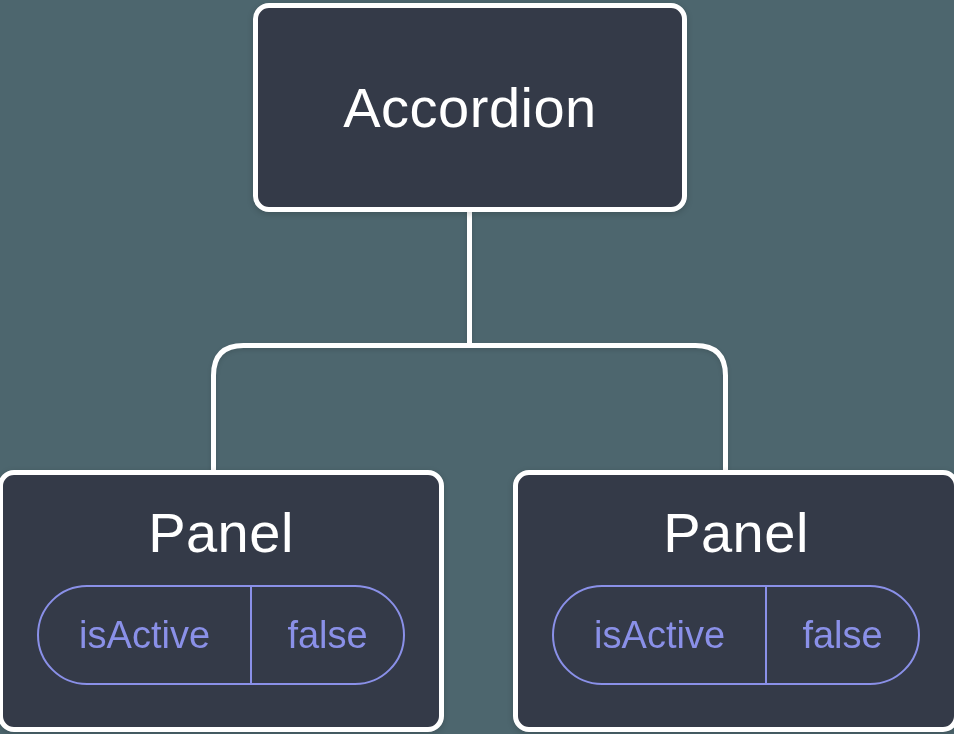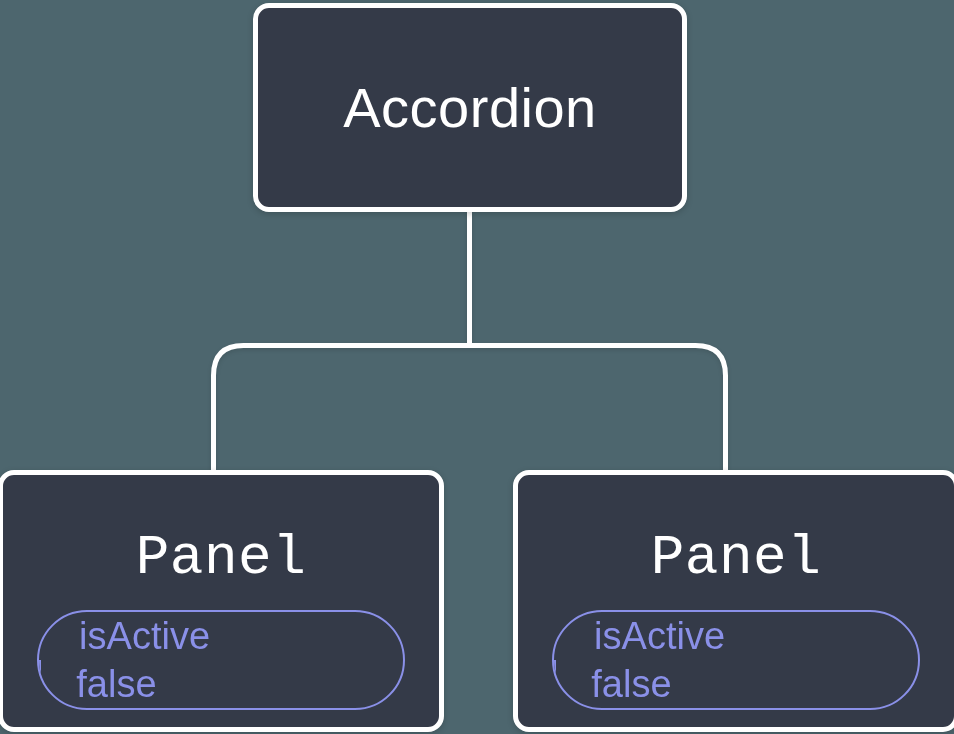--- a/index.html
+++ b/index.html
@@ -51,31 +51,30 @@
     letter-spacing: 0.5px;
     color: var(--node-text, #FFFFFF);
   }
   .node-panel {
     top: 470px;
     width: 446px; height: 262px;
     display: flex; flex-direction: column; align-items: center;
   }
   .node-panel-left  { left: -2px; }
   .node-panel-right { left: 513px; }
-  .node-panel .node-label { margin-top: 57px; line-height: 52px; font-family: Liberation Mono, monospace; }
+  .node-panel .node-label { margin-top: 32px; line-height: 52px; }
   .state-pill {
     margin-top: 26px;
     width: 368px; height: 100px;
     border: 2px solid var(--accent, #8A90E8);
     border-radius: 50px;
     display: flex;
     overflow: hidden;
     color: var(--accent, #8A90E8);
     font-size: 38px;
-    flex-direction: column;
   }
   .state-cell {
     display: flex; align-items: center; justify-content: center;
     height: 100%;
   }
   .state-cell-name  { width: 58%; }
   .state-cell-value {
     width: 42%;
     border-left: 2px solid var(--accent, #8A90E8);
   }

